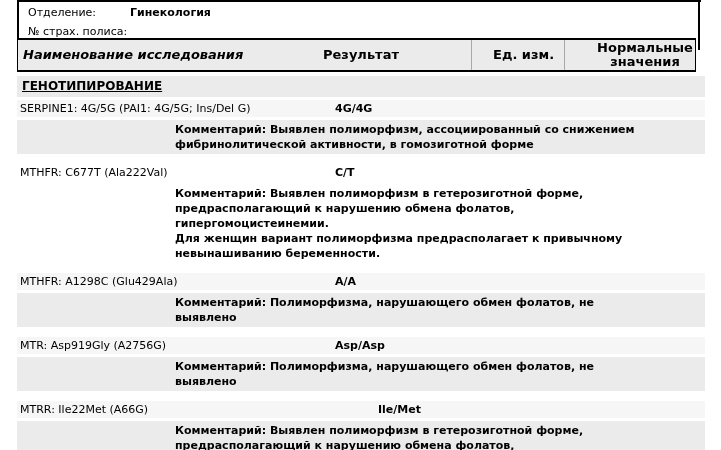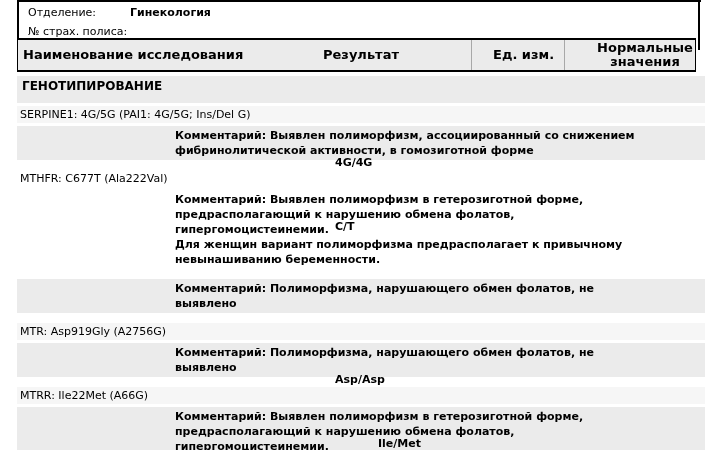--- a/index.html
+++ b/index.html
@@ -21,42 +21,43 @@
   .info-row.r1{top:6px;}
   .info-row.r2{top:25px;}
   .info-value{position:absolute;left:130px;top:6px;font-size:11px;font-weight:bold;}
   
   .thead{
     position:absolute;left:17px;top:38px;width:677px;height:30px;
     border-top:2px solid #000;border-bottom:2px solid #000;
     border-left:1px solid #000;border-right:1px solid #000;
   }
   .th{position:absolute;font-size:13px;font-weight:bold;line-height:14px;}
-  .th-name{left:5px;top:8px;}
+  .th-name{left:5px;top:8px;font-style:italic;}
   .th-result{left:305px;top:8px;}
   .th-unit{left:475px;top:8px;}
   .th-normal{left:562px;top:1px;width:130px;text-align:center;}
   .col-sep{position:absolute;top:0;width:1px;height:30px;background:#a8a8a8;}
   .sep1{left:453px;}
   .sep2{left:546px;}
   
   .tbody{position:absolute;left:17px;top:76px;width:688px;}
   .section-row{
-    height:27px;line-height:21px;
+    height:21px;line-height:21px;
     font-size:12px;font-weight:bold;
     padding-left:5px;box-sizing:border-box;
     margin-bottom:3px;
+    text-decoration:underline;
   }
   .test-row{
     display:grid;grid-template-columns:318px 1fr;
     height:17px;line-height:17px;font-size:11px;
     margin-bottom:3px;
   }
   .test-name{padding-left:3px;white-space:nowrap;}
-  .test-result{font-weight:bold;white-space:nowrap;margin-top:48px;}
+  .test-result{font-weight:bold;white-space:nowrap;}
   .comment-row{
     font-size:11px;font-weight:bold;line-height:15px;
     padding:2px 70px 2px 158px;
     white-space:pre-line;
     margin-bottom:10px;
   }
 </style>
 </head>
 <body>
 
@@ -93,20 +94,24 @@
   <div class="test-row" style="background-color: rgb(255, 255, 255);">
     <span class="test-name">MTHFR: C677T (Ala222Val)</span>
     <span class="test-result">C/T</span>
   </div>
 
   <div class="comment-row" style="background-color: rgb(255, 255, 255);">Комментарий: Выявлен полиморфизм в гетерозиготной форме,
 предрасполагающий к нарушению обмена фолатов, гипергомоцистеинемии.
 Для женщин вариант полиморфизма предрасполагает к привычному
 невынашиванию беременности.</div>
 
+  <div class="test-row" style="background-color: rgb(246, 246, 246);">
+    <span class="test-name">MTHFR: A1298C (Glu429Ala)</span>
+    <span class="test-result">A/A</span>
+  </div>
 
   <div class="comment-row" style="background-color: rgb(235, 235, 235);">Комментарий: Полиморфизма, нарушающего обмен фолатов, не выявлено</div>
 
   <div class="test-row" style="background-color: rgb(246, 246, 246);">
     <span class="test-name">MTR: Asp919Gly (A2756G)</span>
     <span class="test-result">Asp/Asp</span>
   </div>
 
   <div class="comment-row" style="background-color: rgb(235, 235, 235);">Комментарий: Полиморфизма, нарушающего обмен фолатов, не выявлено</div>
 

